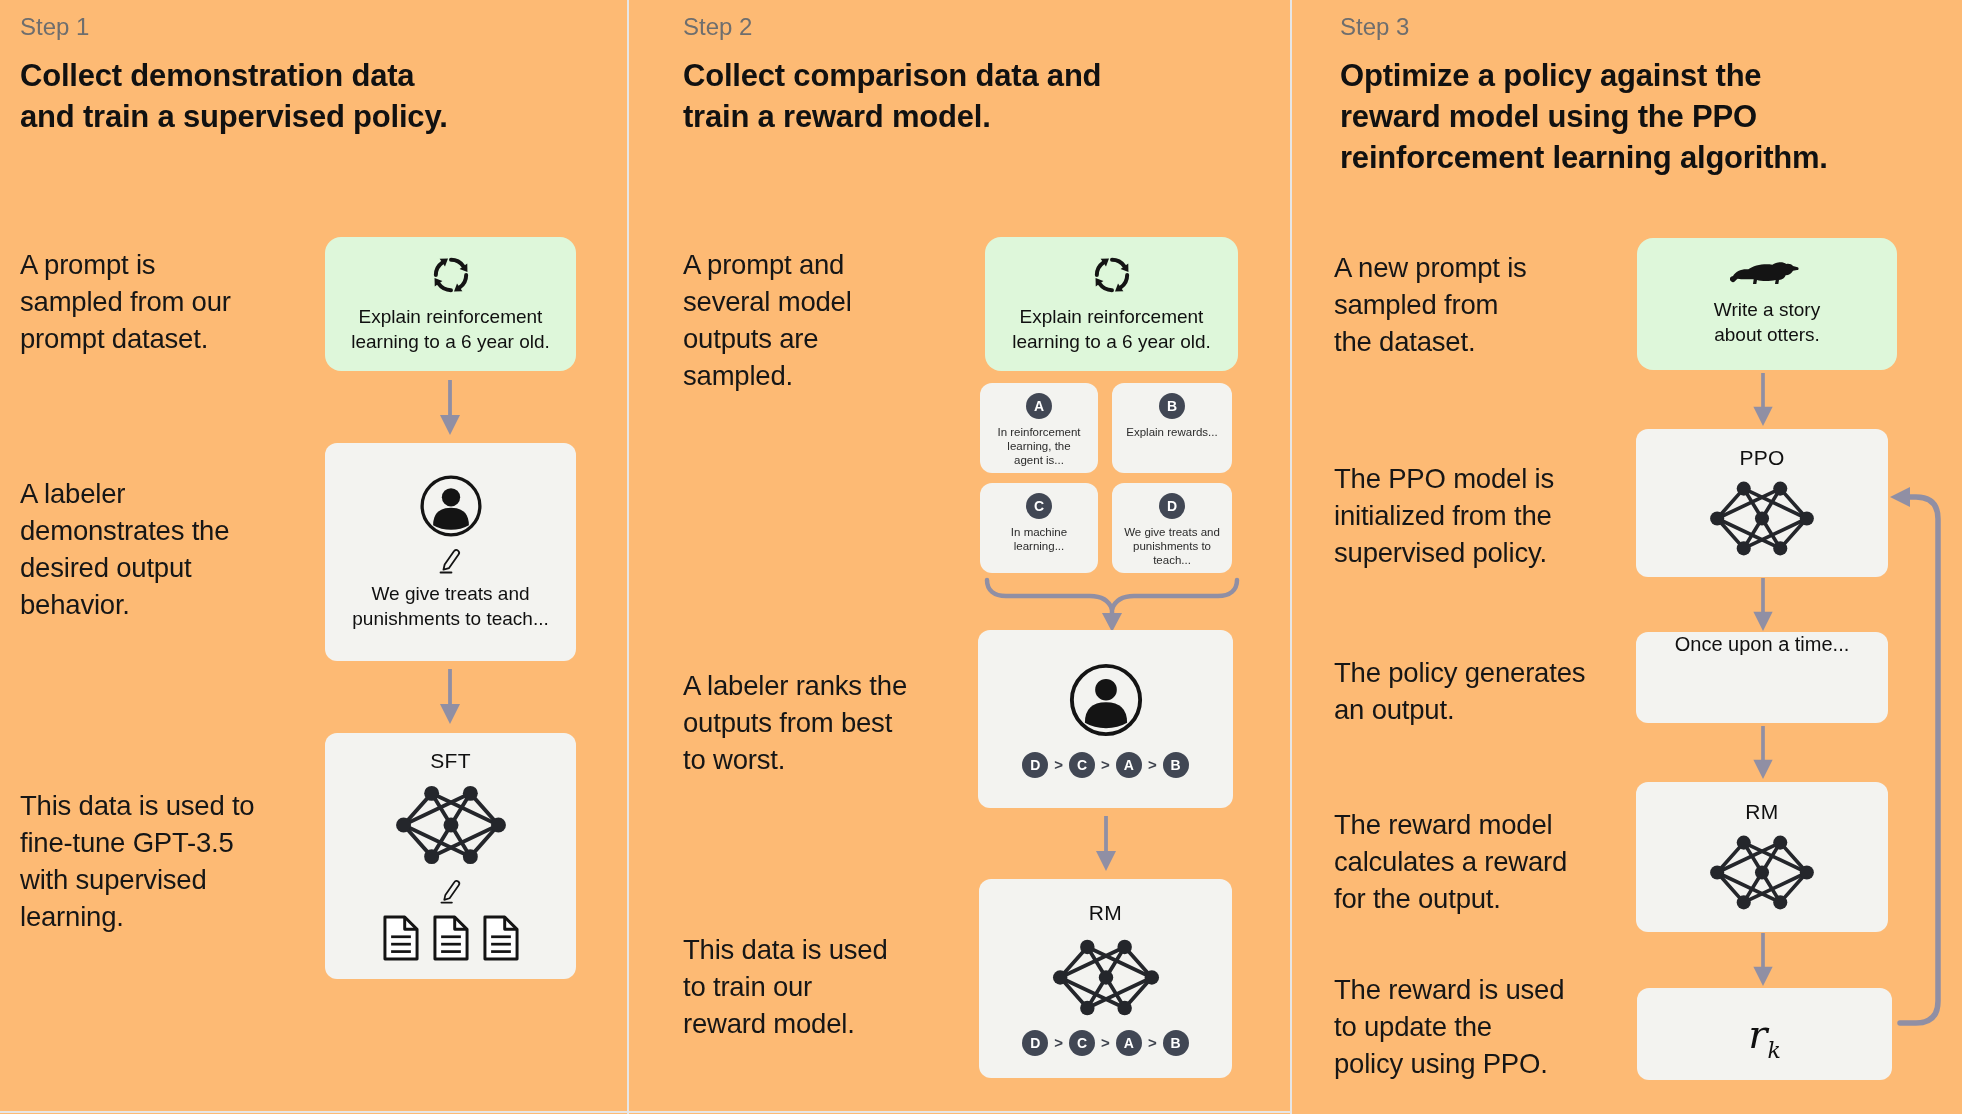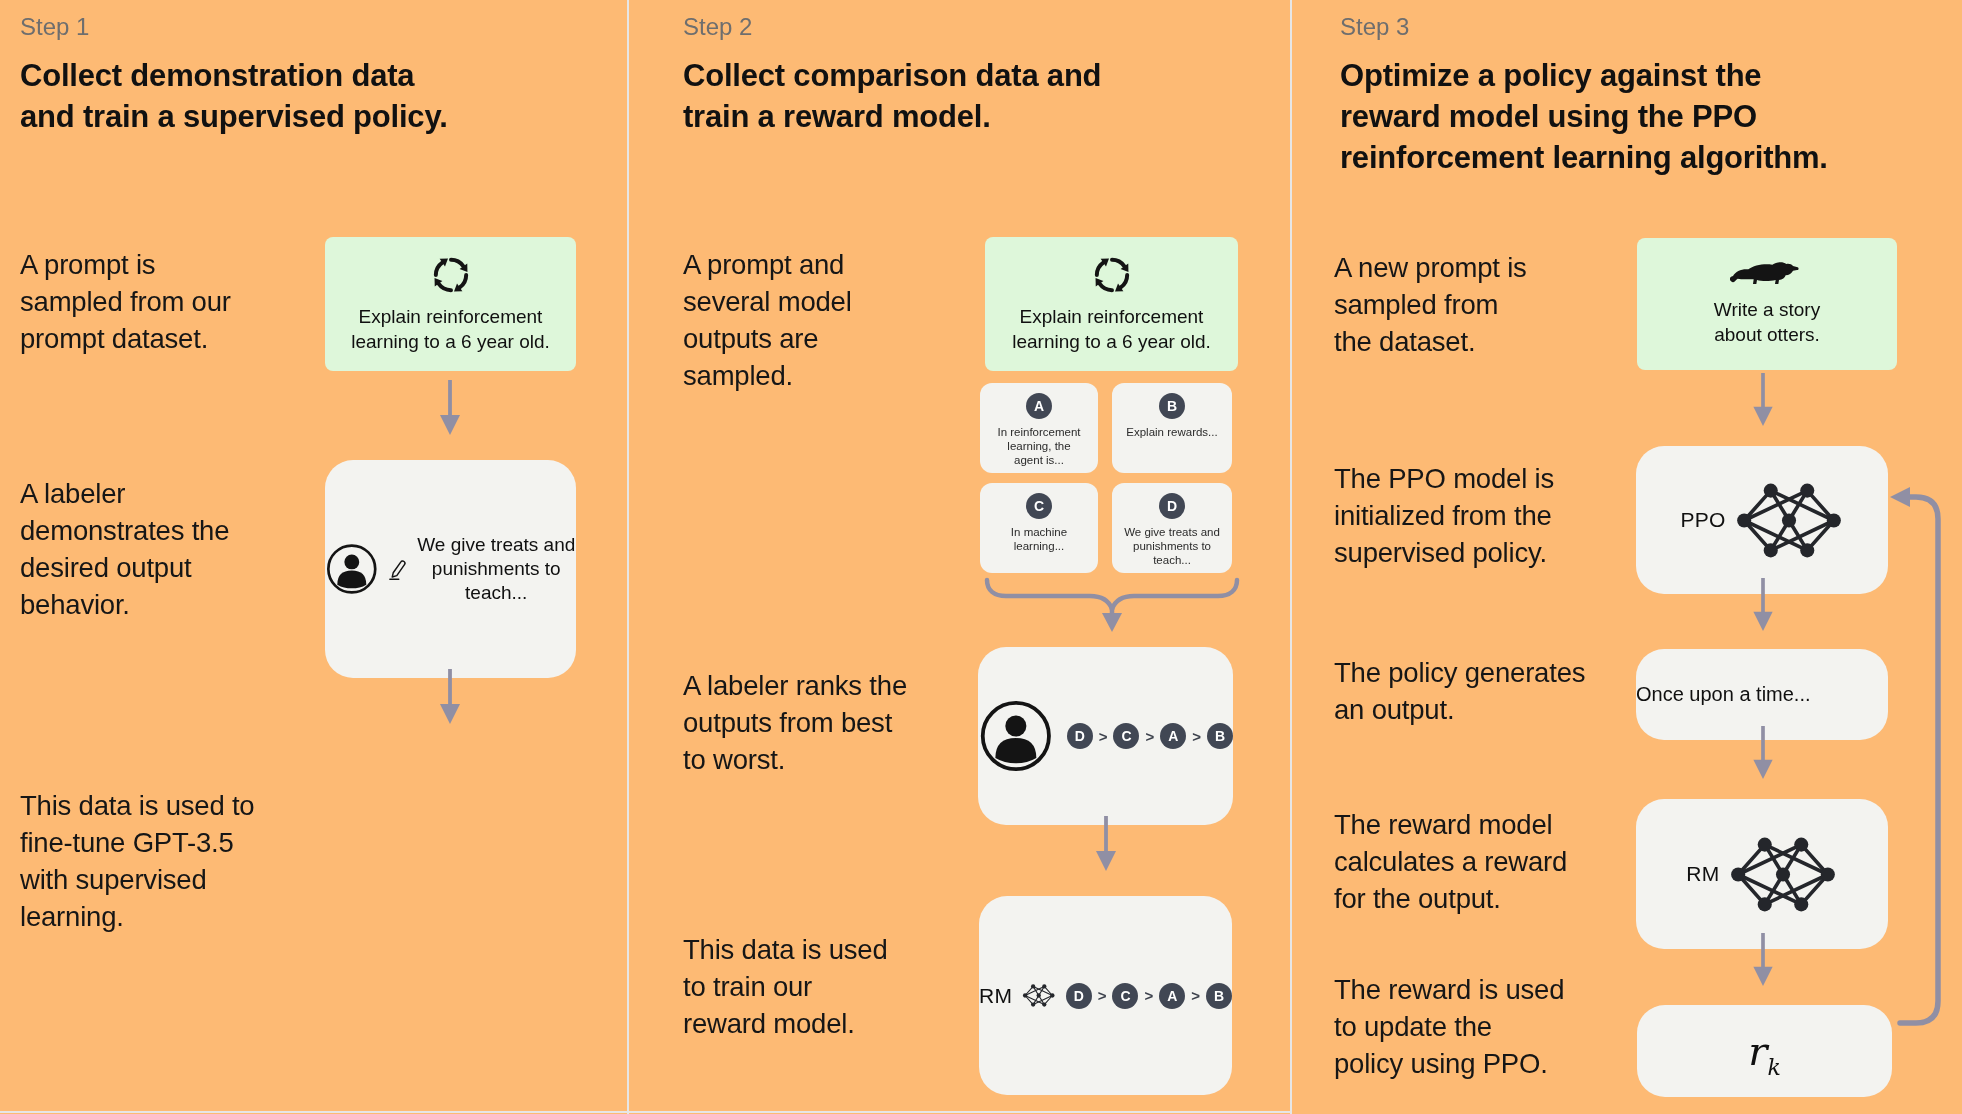--- a/index.html
+++ b/index.html
@@ -6,22 +6,22 @@
   .canvas{
     position:relative;width:1962px;height:1114px;background:#fdba74;overflow:hidden;
     font-family:"Liberation Sans","DejaVu Sans",sans-serif;color:#141414;
   }
   .divider{position:absolute;top:0;width:2px;height:1114px;background:#e6e6e6;}
   .bottom-line{position:absolute;left:0;top:1111px;width:1290px;height:2px;background:#e6e6e6;}
   .abs{position:absolute;}
   .step-label{position:absolute;font-size:24px;line-height:1.25;color:#6e6e6e;}
   .step-title{position:absolute;font-size:31px;line-height:1.32;font-weight:700;color:#111111;white-space:pre-line;letter-spacing:-0.2px;}
   .body-text{position:absolute;font-size:27.5px;line-height:1.34;color:#161616;white-space:pre-line;letter-spacing:-0.2px;}
-  .green-box{position:absolute;background:#def7da;border-radius:8px;display:flex;flex-direction:column;align-items:center;justify-content:center;gap:9px;}
-  .gray-box{position:absolute;background:#f3f3f0;border-radius:28px;display:flex;flex-direction:row;align-items:center;margin-top:17px;}
+  .green-box{position:absolute;background:#def7da;border-radius:16px;display:flex;flex-direction:column;align-items:center;justify-content:center;gap:9px;}
+  .gray-box{position:absolute;background:#f3f3f0;border-radius:12px;display:flex;flex-direction:column;align-items:center;}
   .box-caption{font-size:19px;line-height:1.28;text-align:center;color:#101010;white-space:pre-line;}
   .model-label{font-size:21px;line-height:1.1;color:#101010;letter-spacing:0.3px;}
   .small-box{position:absolute;background:#f3f3f0;border-radius:12px;display:flex;flex-direction:column;align-items:center;padding-top:10px;box-sizing:border-box;}
   .small-text{font-size:11.5px;line-height:1.2;text-align:center;color:#2b2b2b;white-space:pre-line;margin-top:7px;}
   .letter-badge{width:26px;height:26px;border-radius:50%;background:#414754;color:#ffffff;
     display:flex;align-items:center;justify-content:center;font-size:14px;font-weight:700;}
   .rank-row{display:flex;align-items:center;gap:6px;}
   .rank-sep{font-size:15px;font-weight:700;color:#3d424d;}
   .docs-row{display:flex;gap:8px;align-items:flex-end;}
   .rk{font-family:"DejaVu Serif","Liberation Serif",serif;font-style:italic;font-size:40px;color:#101010;}
@@ -143,20 +143,40 @@
         <use href="#icon-pencil"></use>
       </svg>
     <div class="box-caption">We give treats and
 punishments to teach...</div>
   </div>
 
   <svg class="abs" style="left:438px;top:669px" width="24" height="56">
       <use href="#icon-varrow"></use>
     </svg>
 
+  <div class="gray-box" style="left:325px;top:733px;width:251px;height:246px;justify-content:center;gap:9px">
+    <div class="model-label">SFT</div>
+    <svg class="iconref" width="116" height="88">
+        <use href="#icon-net"></use>
+      </svg>
+    <svg class="iconref" width="26" height="26">
+        <use href="#icon-pencil"></use>
+      </svg>
+    <div class="docs-row">
+      <svg class="iconref" width="42" height="50">
+          <use href="#icon-doc"></use>
+        </svg>
+      <svg class="iconref" width="42" height="50">
+          <use href="#icon-doc"></use>
+        </svg>
+      <svg class="iconref" width="42" height="50">
+          <use href="#icon-doc"></use>
+        </svg>
+    </div>
+  </div>
 
   <div class="step-label" style="left:683px;top:12px">Step 2</div>
   <div class="step-title" style="left:683px;top:56px;width:560px">Collect comparison data and
 train a reward model.</div>
 
   <div class="body-text" style="left:683px;top:247px;width:240px">A prompt and
 several model
 outputs are
 sampled.</div>
   <div class="body-text" style="left:683px;top:668px;width:270px">A labeler ranks the

